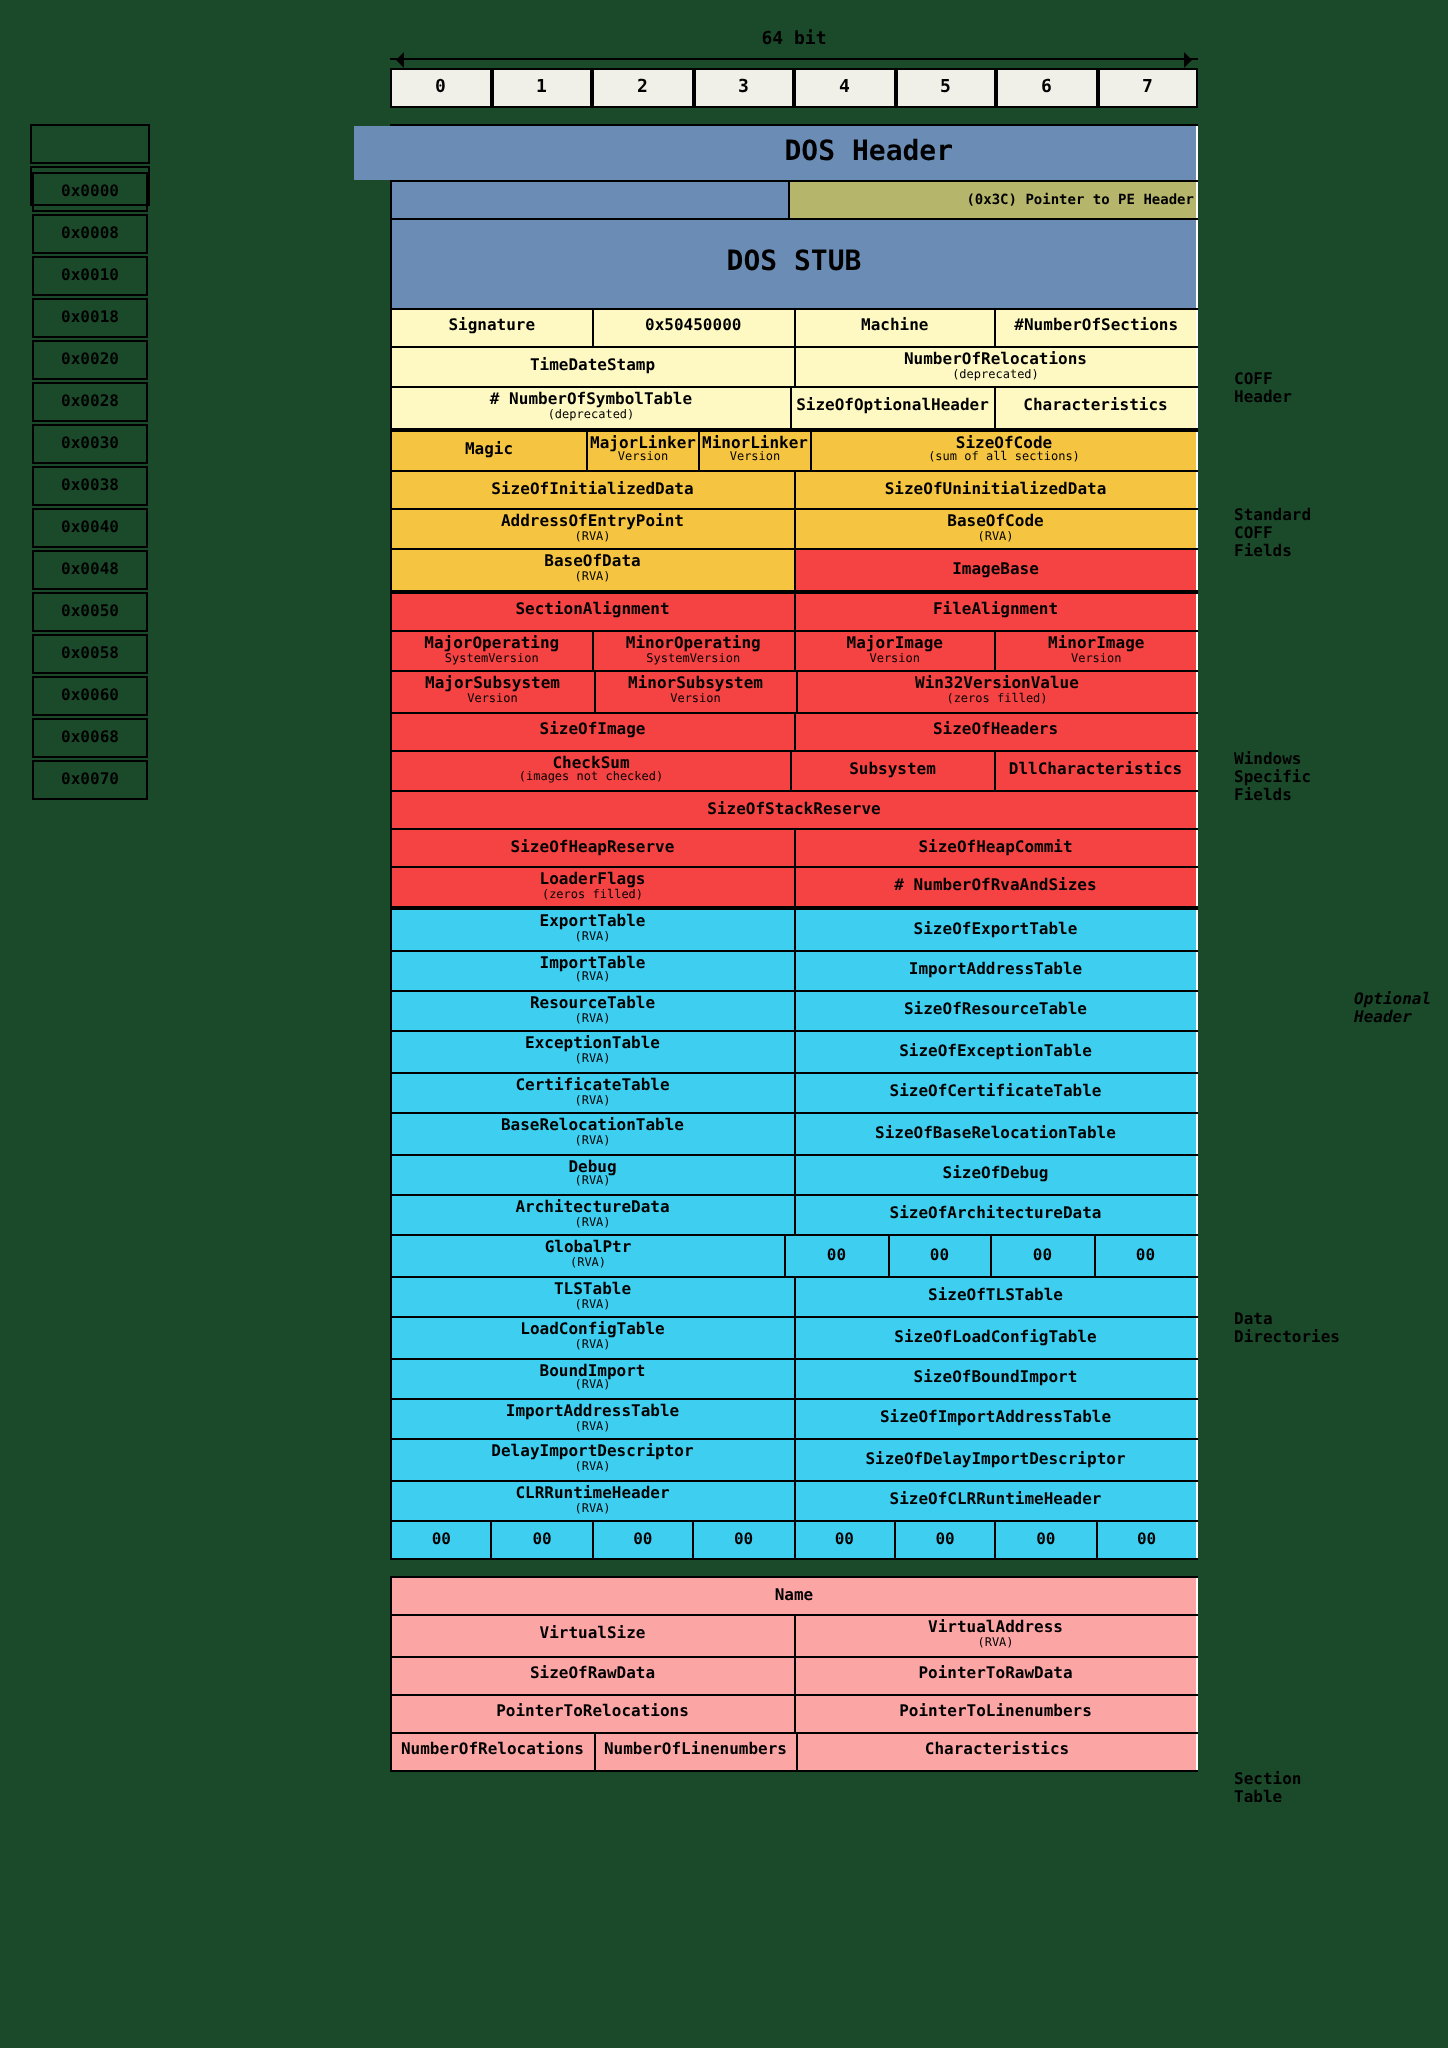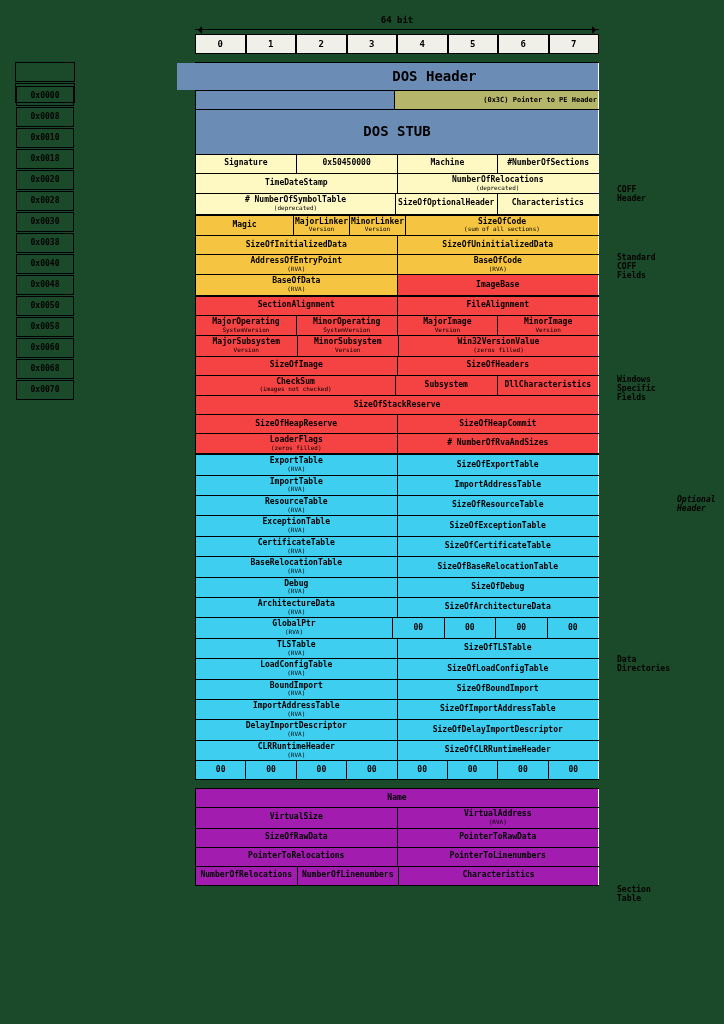--- a/index.html
+++ b/index.html
@@ -15,21 +15,21 @@
 .offsets { width:60px; margin-right:8px; }
 .offsets div { border:1px solid #000; text-align:center; padding:2px 0; margin-bottom:1px; font-weight:bold; height:14px; line-height:14px; font-size:8px; }
 .spacer { height:108px; }
 .diagram { width:404px; margin-left:112px; }
 .row { display:flex; border-top:1px solid #000; }
 .row:last-child{border-bottom:1px solid #000;}
 .cell { border-left:1px solid #000; text-align:center; padding:2px 1px; font-weight:bold; font-size:8px; line-height:1.1; display:flex; flex-direction:column; justify-content:center; min-height:14px; }
 .cell:last-child{border-right:1px solid #ffffff;}
 .sub { font-size:6px; font-weight:normal; }
 .w1{flex:1}.w2{flex:2}.w4{flex:4}.w8{flex:8}
-.blue{background:#6b8db5}.olive{background:#b5b56b}.green{background:#fef9c3}.yellow{background:#f5c542}.red{background:#f54242}.cyan{background:#3dcef0}.magenta{background:#a21caf}.pink{background:#d88aa0}
+.blue{background:#6b8db5}.olive{background:#b5b56b}.green{background:#fef9c3}.yellow{background:#f5c542}.red{background:#f54242}.cyan{background:#3dcef0}.magenta{background:#fca5a5}.pink{background:#d88aa0}
 .h-dos{font-size:14px;padding:6px;color:#000}
 .h-stub{font-size:14px;padding:14px}
 .right-labels{position:absolute;left:602px;top:0;font-size:8px;font-weight:bold;color:#000}
 .rlabel{position:absolute;white-space:nowrap}
 </style>
 </head>
 <body>
 
 <div class="wrap">
  <div class="topbar">64 bit</div>

